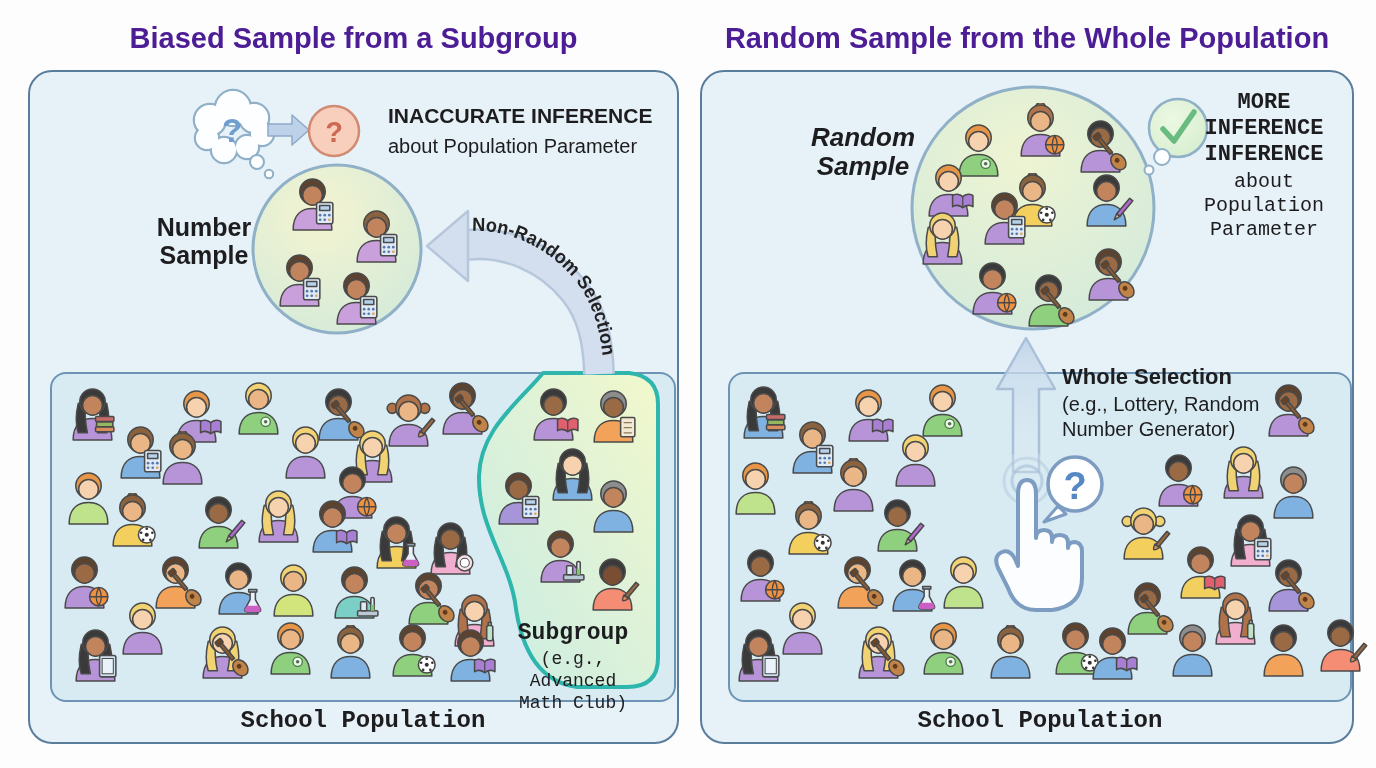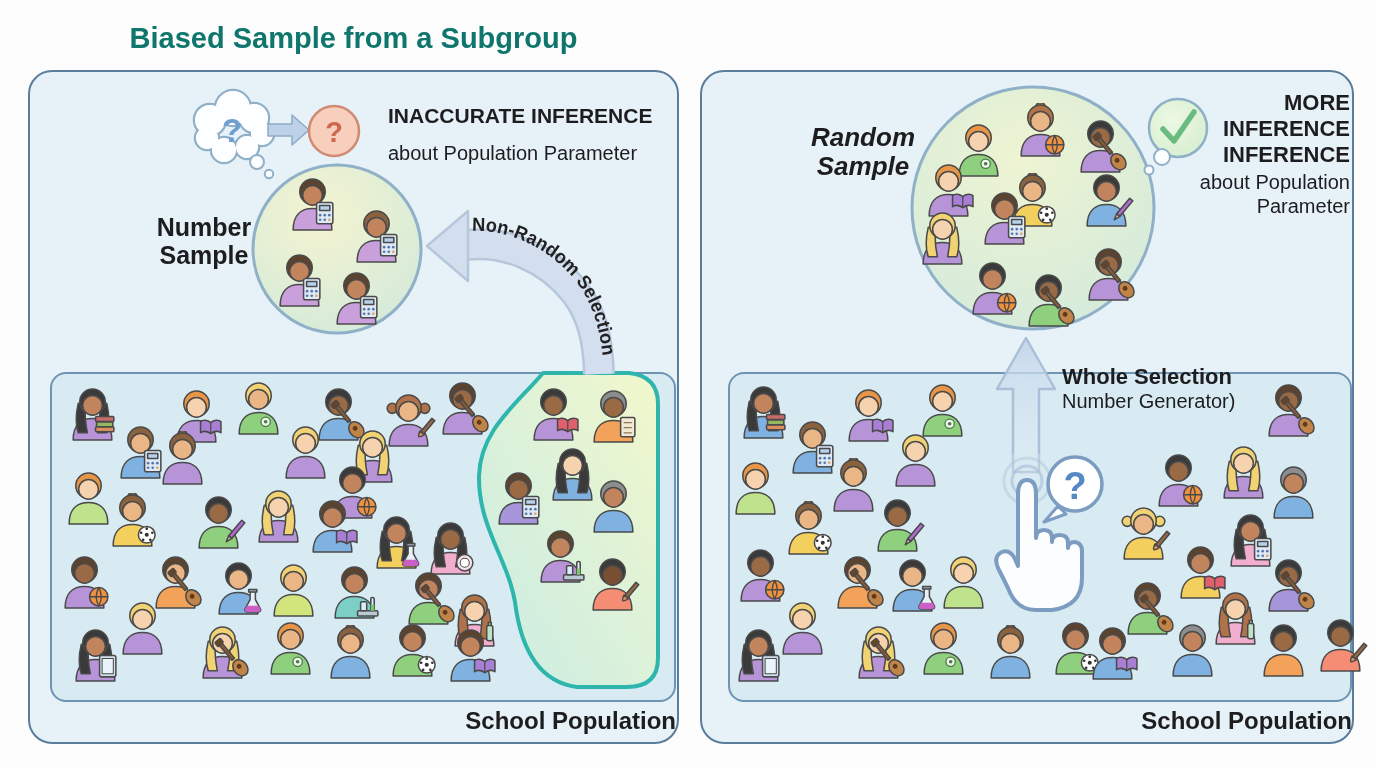--- a/index.html
+++ b/index.html
@@ -5,24 +5,24 @@
   html,body{margin:0;padding:0;background:#ffffff;}
   #canvas{position:relative;width:1376px;height:768px;overflow:hidden;background:#fdfdfe;
           font-family:"Liberation Sans","DejaVu Sans",sans-serif;color:#1d1d1f;}
   .abs{position:absolute;}
   .panel{background:#e7f1f8;border:2px solid #5a7d9c;border-radius:24px;box-sizing:border-box;z-index:1;}
   .popbox{background:#d8ebf3;border:2.5px solid #6d94b5;border-radius:16px;box-sizing:border-box;z-index:2;}
   #art{z-index:3;}
   #people-layer{z-index:4;left:0;top:0;width:1376px;height:768px;pointer-events:none;}
   #people-layer svg{position:absolute;}
   .txt{z-index:5;line-height:1.15;}
-  .title{font-size:29px;font-weight:bold;text-align:center;color:#0f766e;}
+  .title{font-size:29px;font-weight:bold;text-align:center;color:#4c1d95;}
   .big-label{font-weight:bold;text-align:center;}
   .qmark{font-weight:bold;transform:translate(-50%,-50%);z-index:6;}
-  .ctr{text-align:right;}
+  .ctr{text-align:center;font-family:Liberation Mono, monospace;}
 </style>
 </head>
 <body>
 
 <div id="canvas">
 
   <div class="abs panel" style="left:28px;top:70px;width:651px;height:674px;"></div>
   <div class="abs panel" style="left:700px;top:70px;width:654px;height:674px;"></div>
 
   <div class="abs popbox" style="left:50px;top:372px;width:626px;height:330px;"></div>
@@ -1143,24 +1143,25 @@
             <rect x="-1.7" y="-27" width="3.4" height="20" fill="#8a5a32"></rect>
             <rect x="-3.5" y="-31" width="7" height="5" rx="1" fill="#6b4322"></rect>
             <ellipse cx="0" cy="4" rx="6.6" ry="8.6" fill="#c08449"></ellipse>
             <circle cx="0" cy="2" r="2.4" fill="#5f3a1d" stroke="none"></circle>
           </g>
         </g>
       </svg>
     </div>
 
   <div class="abs txt title" style="left:28px;top:22px;width:651px;">Biased Sample from a Subgroup</div>
+  <div class="abs txt title" style="left:700px;top:22px;width:654px;">Random Sample from the Whole Population</div>
 
   <div class="abs txt" style="left:388px;top:104px;width:300px;">
     <div style="font-size:21px;font-weight:bold;">INACCURATE INFERENCE</div>
-    <div style="font-size:20px;margin-top:14px;">about Population Parameter</div>
+    <div style="font-size:20px;margin-top:7px;">about Population Parameter</div>
   </div>
 
   <div class="abs txt big-label" style="left:120px;top:213px;width:168px;font-size:25px;line-height:28px;">
     <div>Number</div>
     <div>Sample</div>
   </div>
 
   <div class="abs txt big-label" style="left:787px;top:123px;width:152px;font-size:26px;line-height:29px;font-style:italic;">
     <div>Random</div>
     <div>Sample</div>
@@ -1169,23 +1170,29 @@
   <div class="abs txt ctr" style="left:1178px;top:90px;width:172px;">
     <div style="font-size:22px;font-weight:bold;line-height:26px;">MORE</div>
     <div style="font-size:22px;font-weight:bold;line-height:26px;">INFERENCE</div>
     <div style="font-size:22px;font-weight:bold;line-height:26px;">INFERENCE</div>
     <div style="font-size:20px;line-height:24px;margin-top:2px;">about Population</div>
     <div style="font-size:20px;line-height:24px;">Parameter</div>
   </div>
 
   <div class="abs txt" style="left:1062px;top:364px;width:230px;">
     <div style="font-size:22px;font-weight:bold;">Whole Selection</div>
+    <div style="font-size:20px;line-height:25px;margin-top:3px;">(e.g., Lottery, Random</div>
     <div style="font-size:20px;line-height:25px;">Number Generator)</div>
   </div>
 
+  <div class="abs txt ctr" style="left:492px;top:620px;width:162px;">
+    <div style="font-size:23px;font-weight:bold;">Subgroup</div>
+    <div style="font-size:18px;line-height:22px;margin-top:2px;">(e.g., Advanced</div>
+    <div style="font-size:18px;line-height:22px;">Math Club)</div>
+  </div>
 
   <div class="abs txt ctr" style="left:50px;top:707px;width:626px;font-size:24px;font-weight:bold;">School Population</div>
   <div class="abs txt ctr" style="left:728px;top:707px;width:624px;font-size:24px;font-weight:bold;">School Population</div>
 
   <div class="abs qmark" style="left:232px;top:131px;font-size:33px;color:#6f9fd0;">?</div>
   <div class="abs qmark" style="left:334px;top:132px;font-size:29px;color:#cc6950;">?</div>
   <div class="abs qmark" style="left:1075px;top:486px;font-size:38px;color:#5688c4;">?</div>
 
 </div>
 

